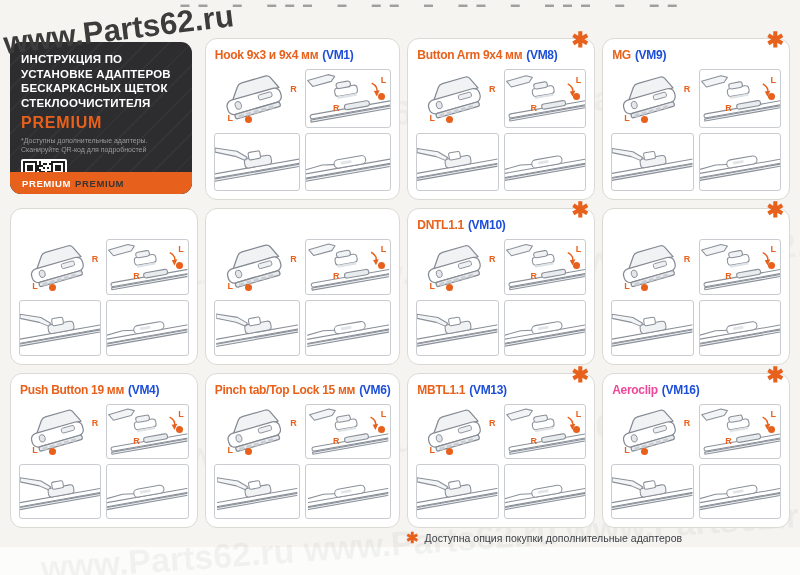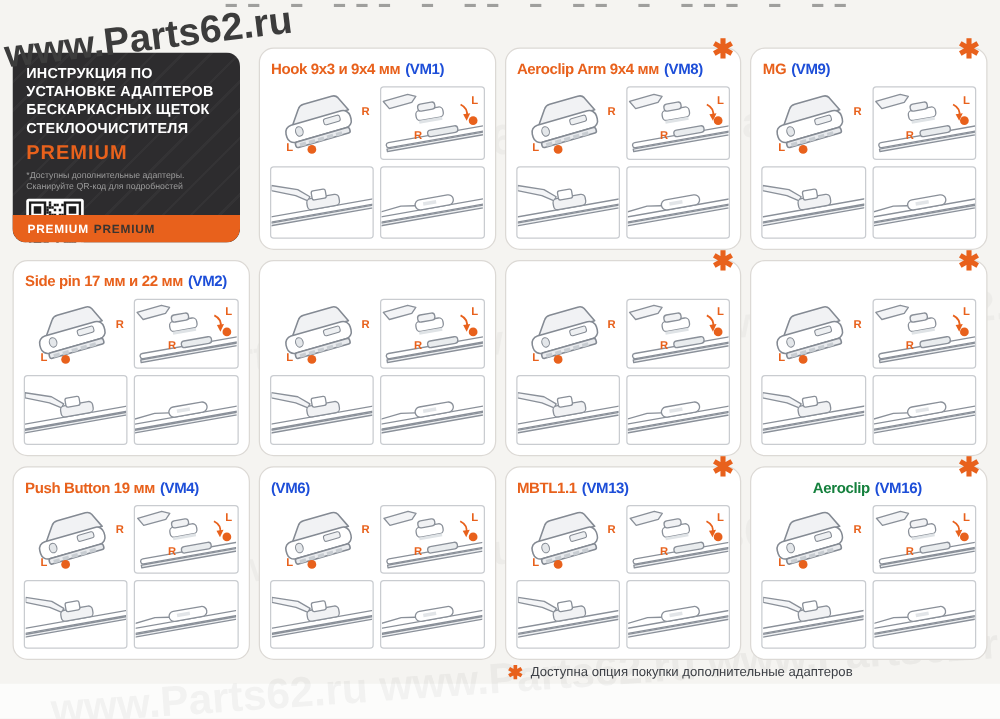--- a/index.html
+++ b/index.html
@@ -358,21 +358,21 @@
       <div class="cell">
         <svg class="art" viewBox="0 0 100 66">
             <use href="#s-step4"></use>
           </svg>
       </div>
     </div>
   </section>
     <section class="panel">
     <span class="star" style="color: rgb(232, 97, 28);">✱</span>
     <h3 class="ptitle">
-      <span class="pname" style="color: rgb(232, 97, 28);">Aeroclip Arm 9x4 мм</span>
+      <span class="pname" style="color: rgb(232, 97, 28);">Button Arm 9x4 мм</span>
       <span class="pcode">(VM8)</span>
     </h3>
     <div class="cells">
       <div class="cell nob">
         <svg class="art" viewBox="0 0 100 66">
             <use href="#s-main"></use>
           </svg>
         <span class="lab r1" style="color: rgb(232, 97, 28);">R</span>
         <span class="lab l1" style="color: rgb(232, 97, 28);">L</span>
         <span class="dot d1" style="background: rgb(232, 97, 28);"></span>
@@ -427,86 +427,86 @@
       </div>
       <div class="cell">
         <svg class="art" viewBox="0 0 100 66">
             <use href="#s-step4"></use>
           </svg>
       </div>
     </div>
   </section>
     <section class="panel">
 
+    <div class="cells">
+      <div class="cell nob">
+        <svg class="art" viewBox="0 0 100 66">
+            <use href="#s-main"></use>
+          </svg>
+        <span class="lab r1" style="color: rgb(232, 97, 28);">R</span>
+        <span class="lab l1" style="color: rgb(232, 97, 28);">L</span>
+        <span class="dot d1" style="background: rgb(232, 97, 28);"></span>
+      </div>
+      <div class="cell">
+        <svg class="art" viewBox="0 0 100 66">
+            <use href="#s-step2"></use>
+          </svg>
+        <span class="lab r2" style="color: rgb(232, 97, 28);">R</span>
+        <span class="lab l2" style="color: rgb(232, 97, 28);">L</span>
+        <span class="dot d2" style="background: rgb(232, 97, 28);"></span>
+      </div>
+      <div class="cell">
+        <svg class="art" viewBox="0 0 100 66">
+            <use href="#s-step3"></use>
+          </svg>
+      </div>
+      <div class="cell">
+        <svg class="art" viewBox="0 0 100 66">
+            <use href="#s-step4"></use>
+          </svg>
+      </div>
+    </div>
+  </section>
+    <section class="panel">
+
+    <div class="cells">
+      <div class="cell nob">
+        <svg class="art" viewBox="0 0 100 66">
+            <use href="#s-main"></use>
+          </svg>
+        <span class="lab r1" style="color: rgb(232, 97, 28);">R</span>
+        <span class="lab l1" style="color: rgb(232, 97, 28);">L</span>
+        <span class="dot d1" style="background: rgb(232, 97, 28);"></span>
+      </div>
+      <div class="cell">
+        <svg class="art" viewBox="0 0 100 66">
+            <use href="#s-step2"></use>
+          </svg>
+        <span class="lab r2" style="color: rgb(232, 97, 28);">R</span>
+        <span class="lab l2" style="color: rgb(232, 97, 28);">L</span>
+        <span class="dot d2" style="background: rgb(232, 97, 28);"></span>
+      </div>
+      <div class="cell">
+        <svg class="art" viewBox="0 0 100 66">
+            <use href="#s-step3"></use>
+          </svg>
+      </div>
+      <div class="cell">
+        <svg class="art" viewBox="0 0 100 66">
+            <use href="#s-step4"></use>
+          </svg>
+      </div>
+    </div>
+  </section>
+    <section class="panel">
+    <span class="star" style="color: rgb(232, 97, 28);">✱</span>
     <h3 class="ptitle">
-      <span class="pname" style="color: rgb(232, 97, 28);">Side pin 17 мм и 22 мм</span>
-      <span class="pcode">(VM2)</span>
+      <span class="pname" style="color: rgb(232, 97, 28);">DNTL1.1</span>
+      <span class="pcode">(VM10)</span>
     </h3>
-    <div class="cells">
-      <div class="cell nob">
-        <svg class="art" viewBox="0 0 100 66">
-            <use href="#s-main"></use>
-          </svg>
-        <span class="lab r1" style="color: rgb(232, 97, 28);">R</span>
-        <span class="lab l1" style="color: rgb(232, 97, 28);">L</span>
-        <span class="dot d1" style="background: rgb(232, 97, 28);"></span>
-      </div>
-      <div class="cell">
-        <svg class="art" viewBox="0 0 100 66">
-            <use href="#s-step2"></use>
-          </svg>
-        <span class="lab r2" style="color: rgb(232, 97, 28);">R</span>
-        <span class="lab l2" style="color: rgb(232, 97, 28);">L</span>
-        <span class="dot d2" style="background: rgb(232, 97, 28);"></span>
-      </div>
-      <div class="cell">
-        <svg class="art" viewBox="0 0 100 66">
-            <use href="#s-step3"></use>
-          </svg>
-      </div>
-      <div class="cell">
-        <svg class="art" viewBox="0 0 100 66">
-            <use href="#s-step4"></use>
-          </svg>
-      </div>
-    </div>
-  </section>
-    <section class="panel">
-
-    <div class="cells">
-      <div class="cell nob">
-        <svg class="art" viewBox="0 0 100 66">
-            <use href="#s-main"></use>
-          </svg>
-        <span class="lab r1" style="color: rgb(232, 97, 28);">R</span>
-        <span class="lab l1" style="color: rgb(232, 97, 28);">L</span>
-        <span class="dot d1" style="background: rgb(232, 97, 28);"></span>
-      </div>
-      <div class="cell">
-        <svg class="art" viewBox="0 0 100 66">
-            <use href="#s-step2"></use>
-          </svg>
-        <span class="lab r2" style="color: rgb(232, 97, 28);">R</span>
-        <span class="lab l2" style="color: rgb(232, 97, 28);">L</span>
-        <span class="dot d2" style="background: rgb(232, 97, 28);"></span>
-      </div>
-      <div class="cell">
-        <svg class="art" viewBox="0 0 100 66">
-            <use href="#s-step3"></use>
-          </svg>
-      </div>
-      <div class="cell">
-        <svg class="art" viewBox="0 0 100 66">
-            <use href="#s-step4"></use>
-          </svg>
-      </div>
-    </div>
-  </section>
-    <section class="panel">
-    <span class="star" style="color: rgb(232, 97, 28);">✱</span>
     <div class="cells">
       <div class="cell nob">
         <svg class="art" viewBox="0 0 100 66">
             <use href="#s-main"></use>
           </svg>
         <span class="lab r1" style="color: rgb(232, 97, 28);">R</span>
         <span class="lab l1" style="color: rgb(232, 97, 28);">L</span>
         <span class="dot d1" style="background: rgb(232, 97, 28);"></span>
       </div>
       <div class="cell">
@@ -591,20 +591,21 @@
       <div class="cell">
         <svg class="art" viewBox="0 0 100 66">
             <use href="#s-step4"></use>
           </svg>
       </div>
     </div>
   </section>
     <section class="panel">
 
     <h3 class="ptitle">
+      <span class="pname" style="color: rgb(232, 97, 28);">Pinch tab/Top Lock 15 мм</span>
       <span class="pcode">(VM6)</span>
     </h3>
     <div class="cells">
       <div class="cell nob">
         <svg class="art" viewBox="0 0 100 66">
             <use href="#s-main"></use>
           </svg>
         <span class="lab r1" style="color: rgb(232, 97, 28);">R</span>
         <span class="lab l1" style="color: rgb(232, 97, 28);">L</span>
         <span class="dot d1" style="background: rgb(232, 97, 28);"></span>
@@ -660,21 +661,21 @@
       <div class="cell">
         <svg class="art" viewBox="0 0 100 66">
             <use href="#s-step4"></use>
           </svg>
       </div>
     </div>
   </section>
     <section class="panel">
     <span class="star" style="color: rgb(232, 97, 28);">✱</span>
     <h3 class="ptitle">
-      <span class="pname" style="color: #15803d; margin-left: 40px;">Aeroclip</span>
+      <span class="pname" style="color: #ec4899;">Aeroclip</span>
       <span class="pcode">(VM16)</span>
     </h3>
     <div class="cells">
       <div class="cell nob">
         <svg class="art" viewBox="0 0 100 66">
             <use href="#s-main"></use>
           </svg>
         <span class="lab r1" style="color: rgb(232, 97, 28);">R</span>
         <span class="lab l1" style="color: rgb(232, 97, 28);">L</span>
         <span class="dot d1" style="background: rgb(232, 97, 28);"></span>

